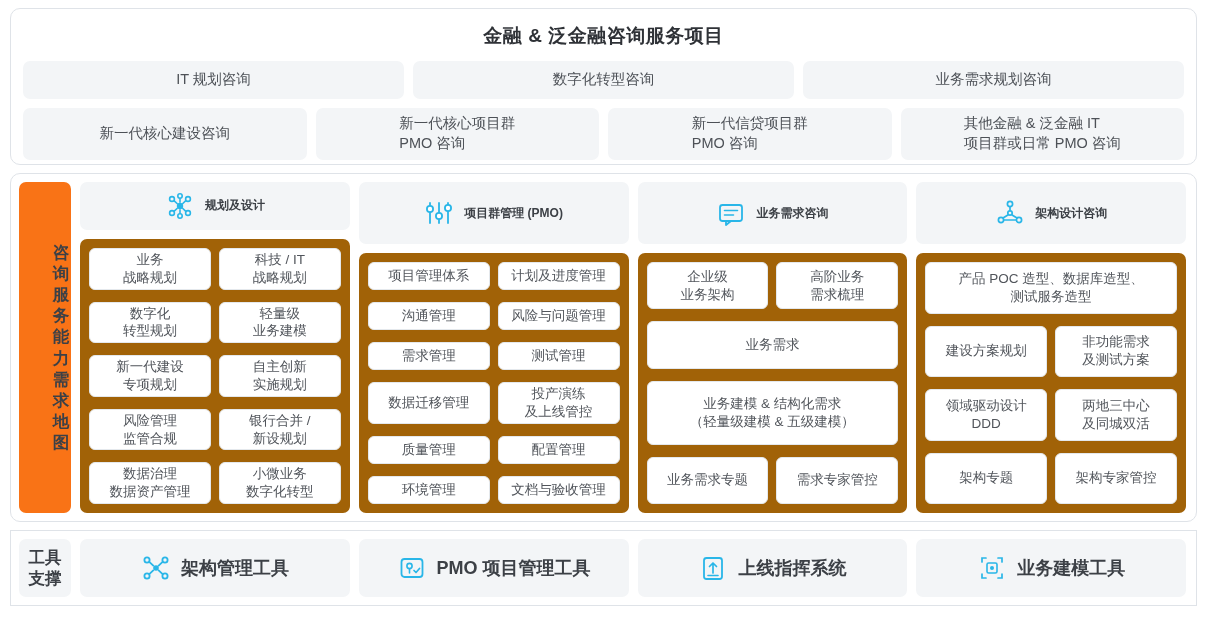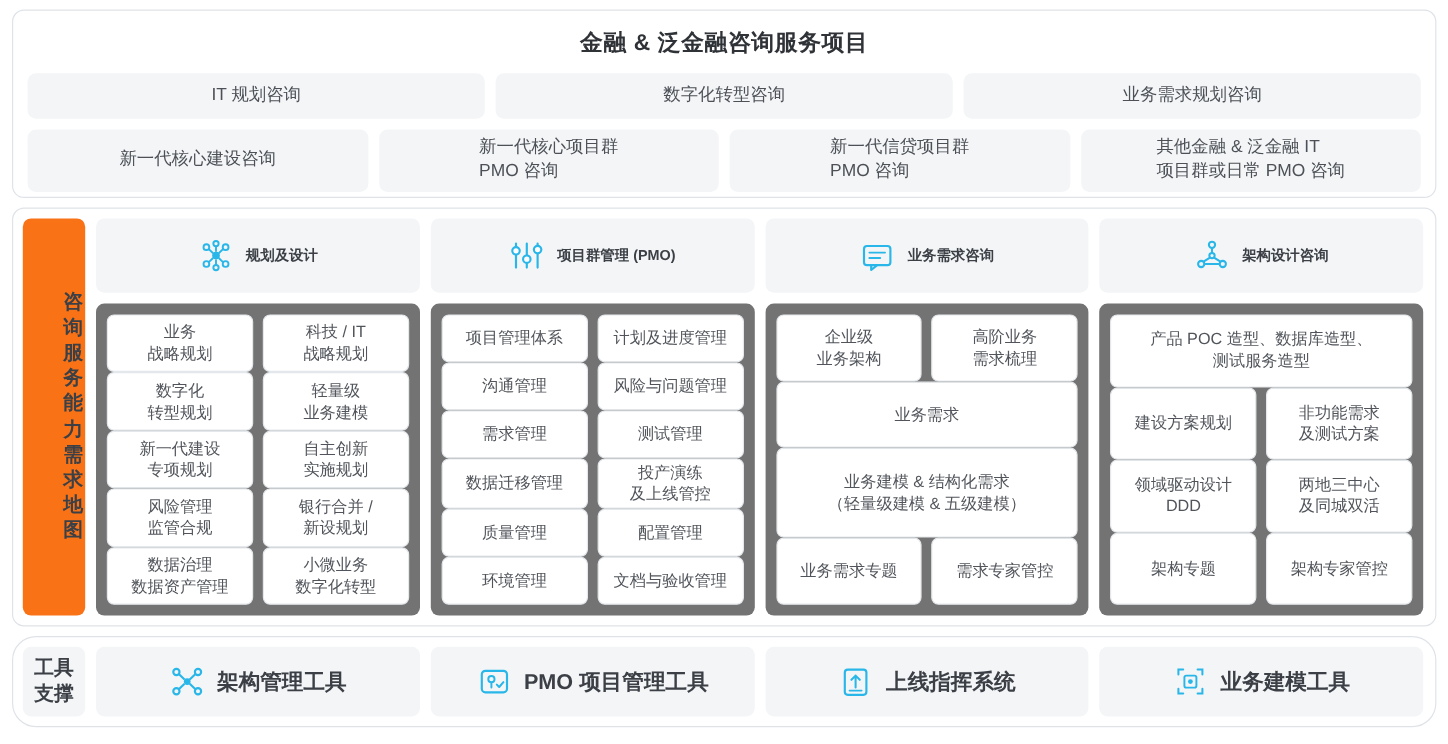--- a/index.html
+++ b/index.html
@@ -110,27 +110,27 @@
     gap: 10px;
     margin-bottom: 9px;
   }
   .col-head .htext {
     font-size: 12px;
     font-weight: bold;
     color: #3c4046;
   }
   .col-body {
     flex: 1 1 auto;
-    background: #737373;
+    background: #a16207;
     border-radius: 7px;
     padding: 9px;
     box-sizing: border-box;
     display: flex;
     flex-direction: column;
-    gap: 0;
+    gap: 12px;
   }
   .cell-row {
     display: flex;
     gap: 8px;
     flex: 1 1 0;
   }
   .cell {
     flex: 1 1 0;
     background: #ffffff;
     border: 1px solid #e4e8ec;
@@ -144,21 +144,21 @@
     line-height: 1.32;
     padding: 2px 4px;
     box-sizing: border-box;
   }
   .cell.wide { flex: 1 1 100%; }
 
   
   .bot-panel {
     margin-top: 8px;
     border: 1px solid #dfe3e8;
-    border-radius: 20px;
+    border-radius: 0;
     box-sizing: border-box;
     height: 76px;
     display: flex;
     align-items: stretch;
     padding: 8px 10px 8px 8px;
   }
   .bot-label {
     width: 52px;
     flex: 0 0 52px;
     background: #f3f5f7;

